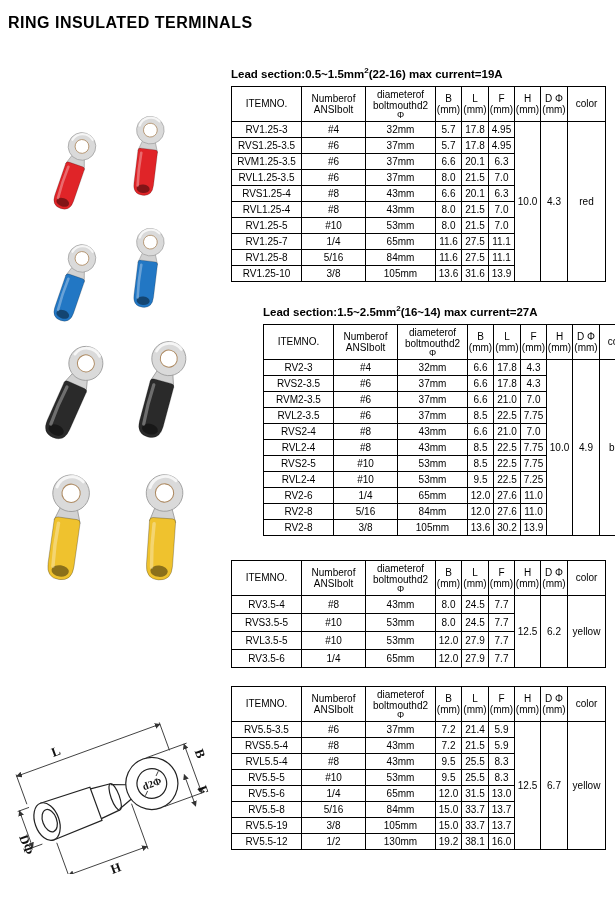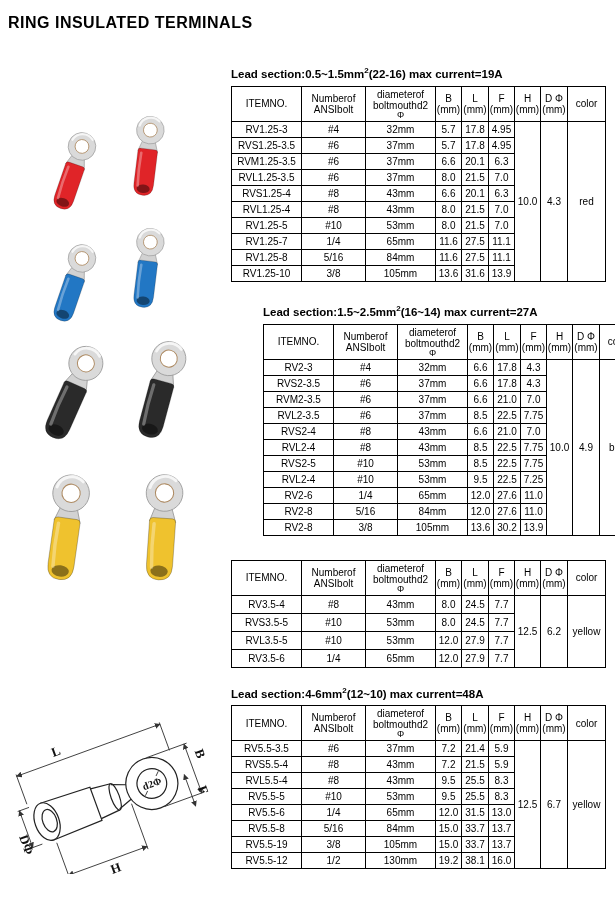--- a/index.html
+++ b/index.html
@@ -512,21 +512,20 @@
             <td>65mm</td>
             <td>12.0</td>
             <td>27.9</td>
             <td>7.7</td>
           </tr>
         </tbody>
     </table>
   </section>
 
   <section class="spec s4">
-    <div class="sec-heading"><span>Lead section:4-6mm</span><sup>2</sup><span>(12~10) max current=48A</span></div>
     <table class="spec-table t4">
       <colgroup>
           <col style="width:70px">
           <col style="width:64px">
           <col style="width:70px">
           <col style="width:26px">
           <col style="width:27px">
           <col style="width:26px">
           <col style="width:26px">
           <col style="width:27px">

